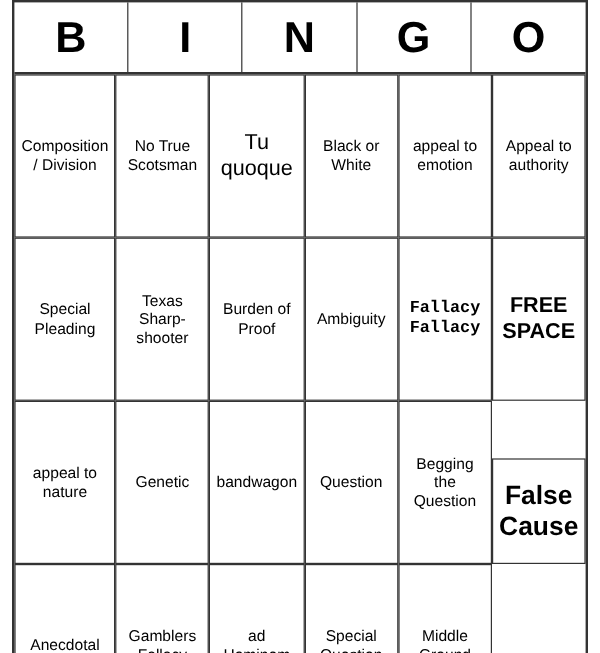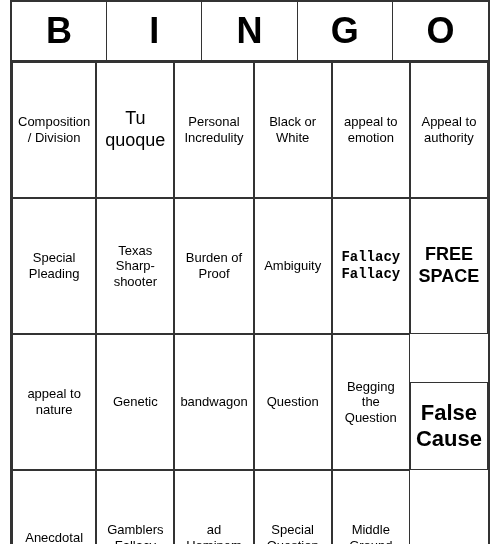--- a/index.html
+++ b/index.html
@@ -72,22 +72,22 @@
 <div class="bingo-card">
   <div class="bingo-header">
   <div class="bingo-header-cell">B</div>
       <div class="bingo-header-cell">I</div>
       <div class="bingo-header-cell">N</div>
       <div class="bingo-header-cell">G</div>
       <div class="bingo-header-cell">O</div>
     </div>
   <div class="bingo-grid">
   <div class="bingo-cell">Composition / Division</div>
+      <div class="bingo-cell">No True Scotsman</div>
       <div class="bingo-cell large-text">Tu quoque</div>
-      <div class="bingo-cell">Personal Incredulity</div>
       <div class="bingo-cell">Black or White</div>
       <div class="bingo-cell">appeal to emotion</div>
       <div class="bingo-cell">Appeal to authority</div>
       <div class="bingo-cell">Special Pleading</div>
       <div class="bingo-cell">Texas Sharp-shooter</div>
       <div class="bingo-cell">Burden of Proof</div>
       <div class="bingo-cell">Ambiguity</div>
       <div class="bingo-cell fallacy-fallacy">Fallacy Fallacy</div>
       <div class="bingo-cell free-space">FREE SPACE</div>
       <div class="bingo-cell">appeal to nature</div>

